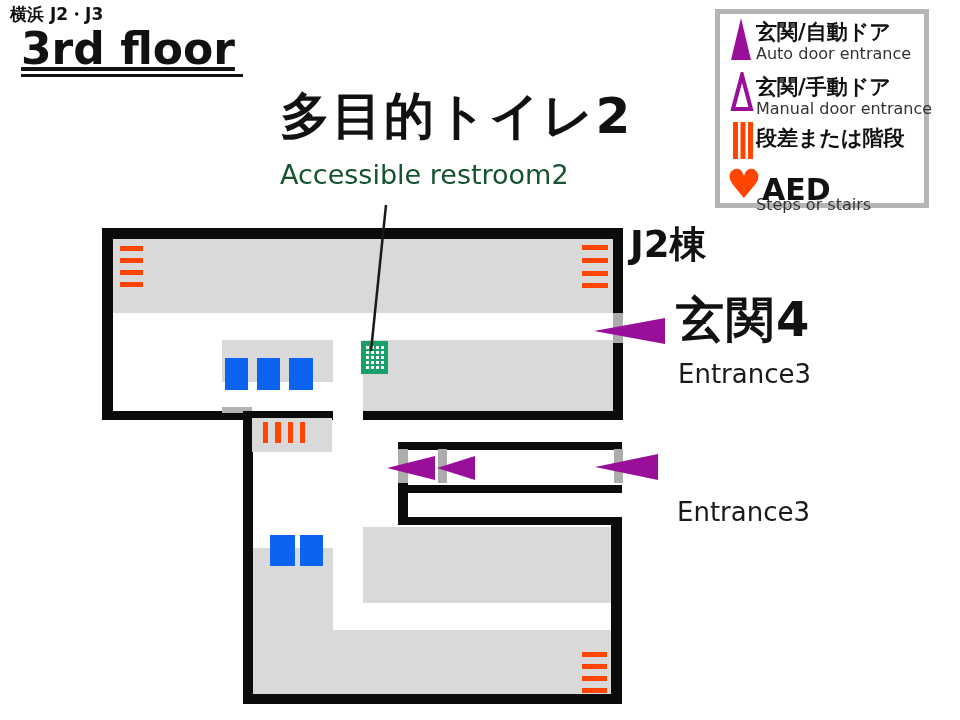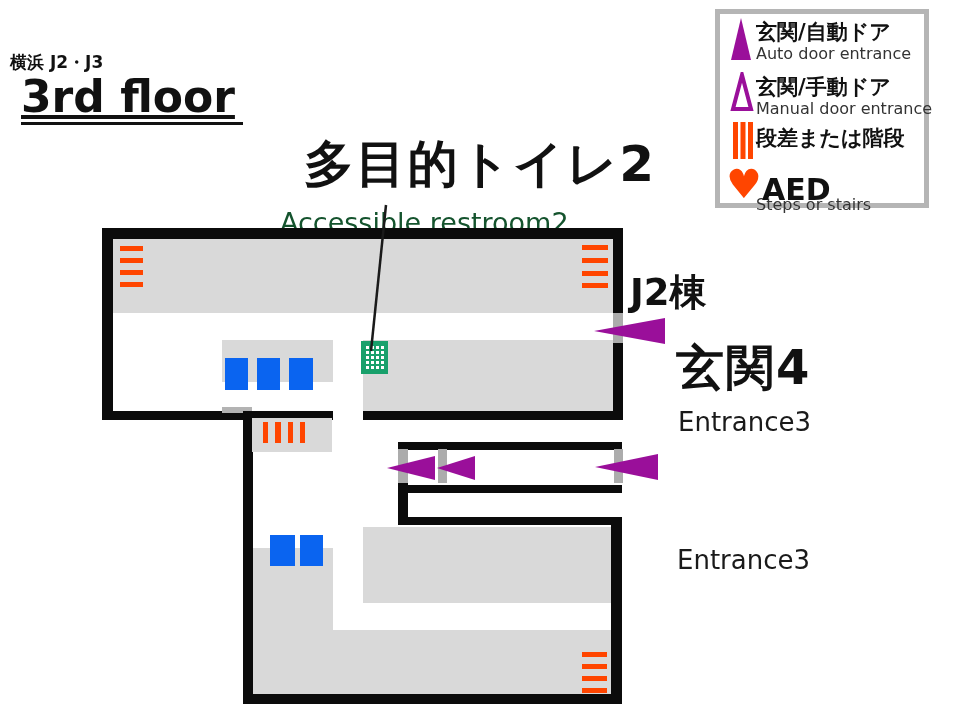--- a/index.html
+++ b/index.html
@@ -19,24 +19,24 @@
   }
   .abs{position:absolute;}
   .wall{position:absolute;background:var(--wall);}
   .gray{position:absolute;background:var(--gray);}
   .white{position:absolute;background:#fff;}
   .door{position:absolute;background:var(--door);}
   .blue{position:absolute;background:var(--blue);}
   .hbar{position:absolute;height:5px;background:var(--orange);}
   .vbar{position:absolute;width:5px;height:21px;background:var(--orange);}
   .arrow{position:absolute;width:0;height:0;border-style:solid;border-color:transparent var(--purple) transparent transparent;}
-  .lbl{position:absolute;line-height:1.05;white-space:nowrap;margin-top:48px;}
+  .lbl{position:absolute;line-height:1.05;white-space:nowrap;}
   .area-label{left:10px;top:6px;font-size:17px;font-weight:bold;}
   .floor-title{left:21px;top:26px;font-size:44px;font-weight:bold;border-bottom:3px solid #111;padding:0 8px 2px 0;text-decoration:underline;}
-  .callout-jp{left:280px;top:90px;width:400px;text-align:center;font-size:50px;font-weight:bold;letter-spacing:2px;}
+  .callout-jp{left:280px;top:90px;width:400px;font-size:50px;font-weight:bold;letter-spacing:2px;}
   .callout-en{left:280px;top:161px;font-size:27px;font-weight:normal;color:#14532d;}
   .bldg-lbl{font-size:37px;font-weight:bold;}
   .ent-jp{font-size:48px;font-weight:bold;letter-spacing:2px;}
   .ent-en{font-size:26px;color:#1a1a1a;}
   
   .legend{position:absolute;left:715px;top:9px;width:214px;height:199px;background:#fff;
           border:5px solid var(--legend-border);box-sizing:border-box;}
   .legend .jp{position:absolute;font-size:21px;font-weight:bold;line-height:1.0;white-space:nowrap;}
   .legend .en{position:absolute;font-size:16px;color:#333;line-height:1.0;white-space:nowrap;}
   .legend .aed-heart{position:absolute;left:6px;top:150px;font-size:40px;line-height:40px;color:var(--orange);}

